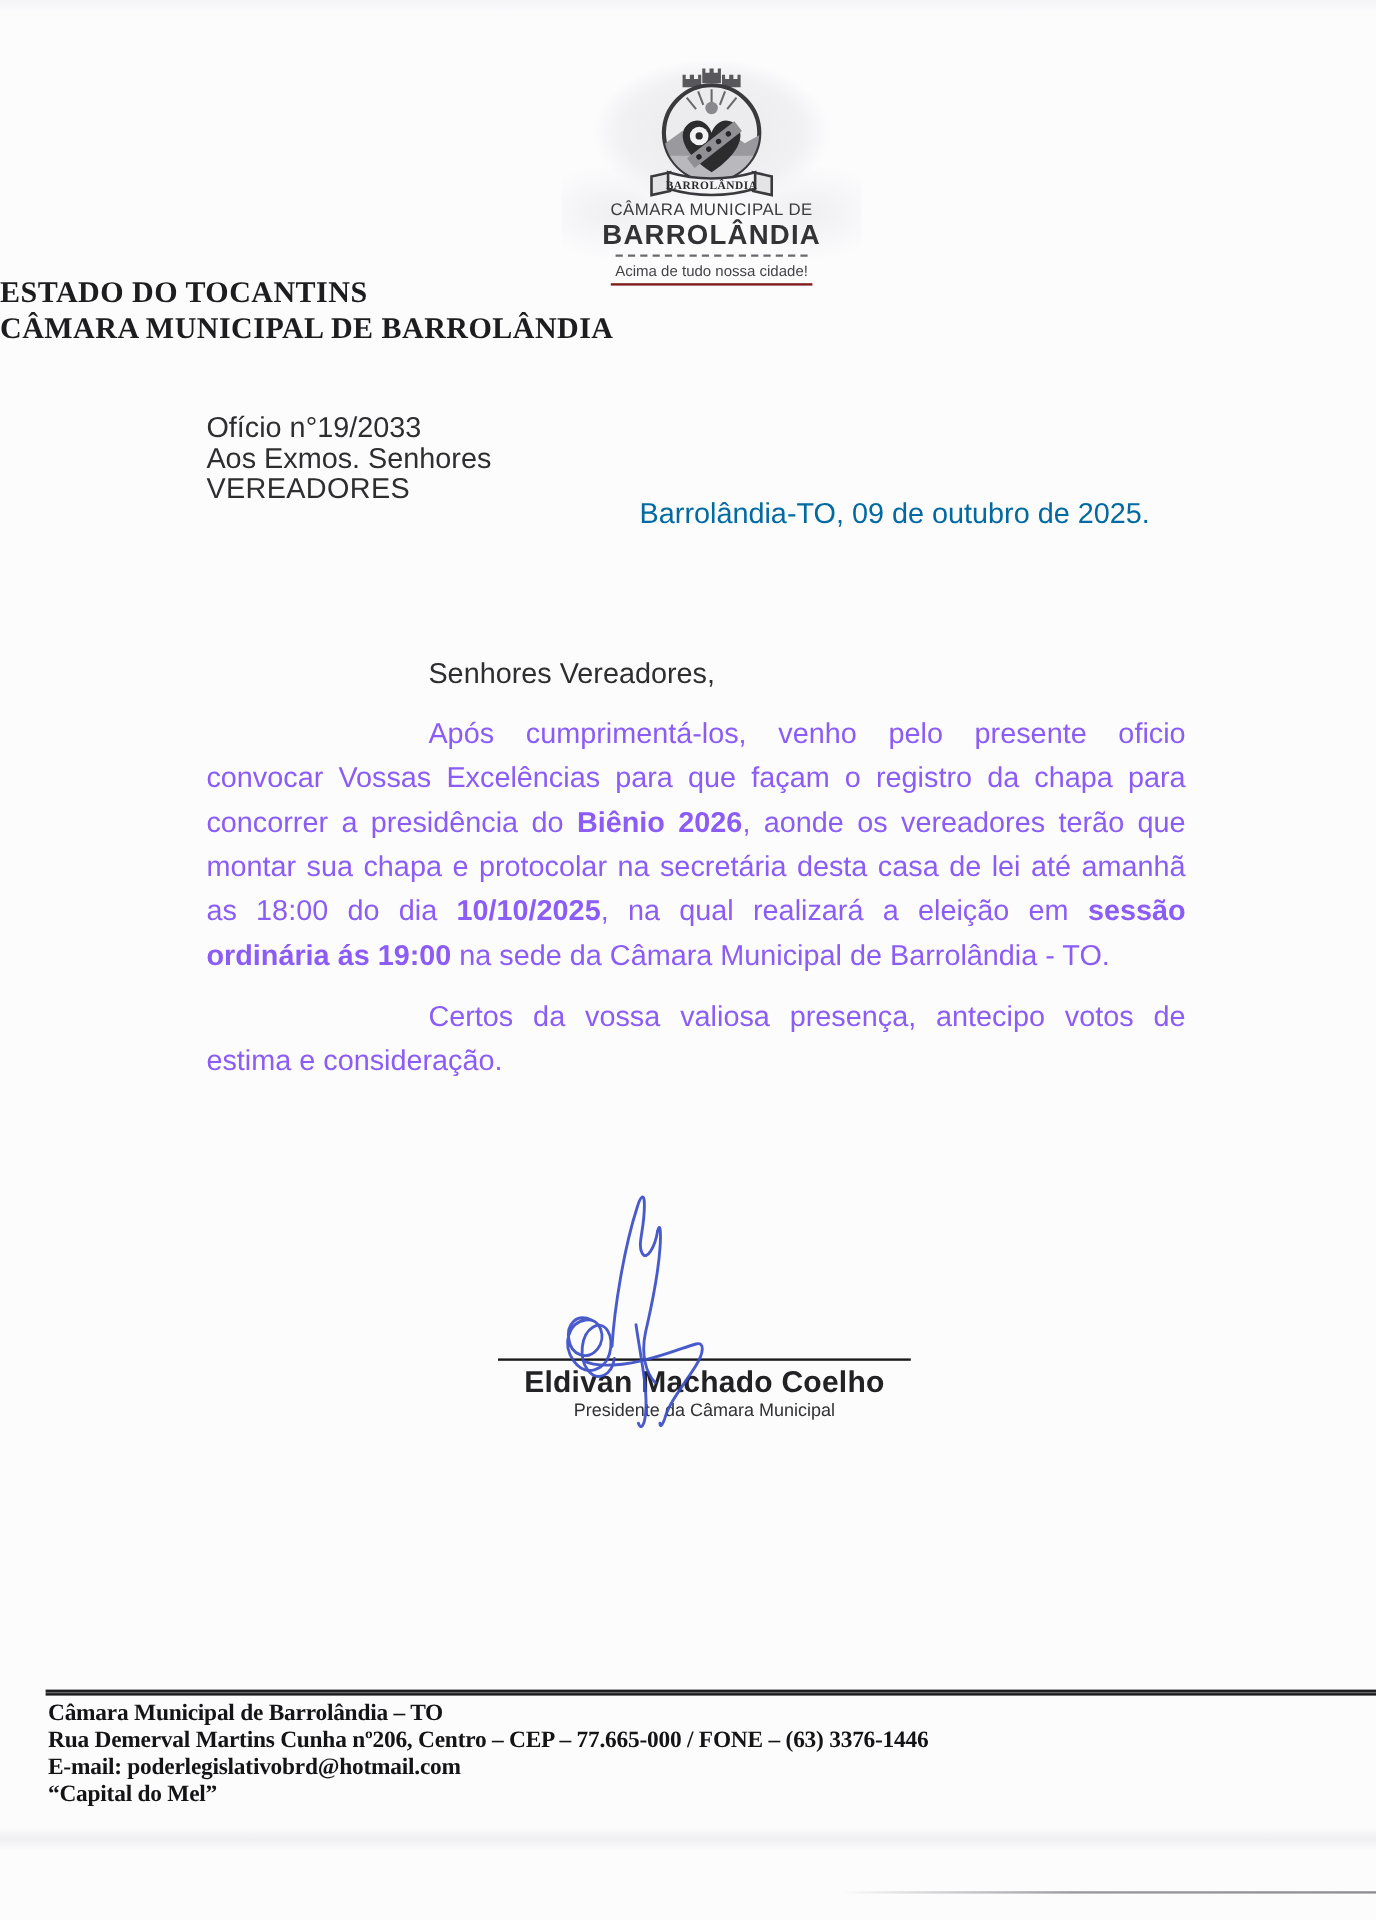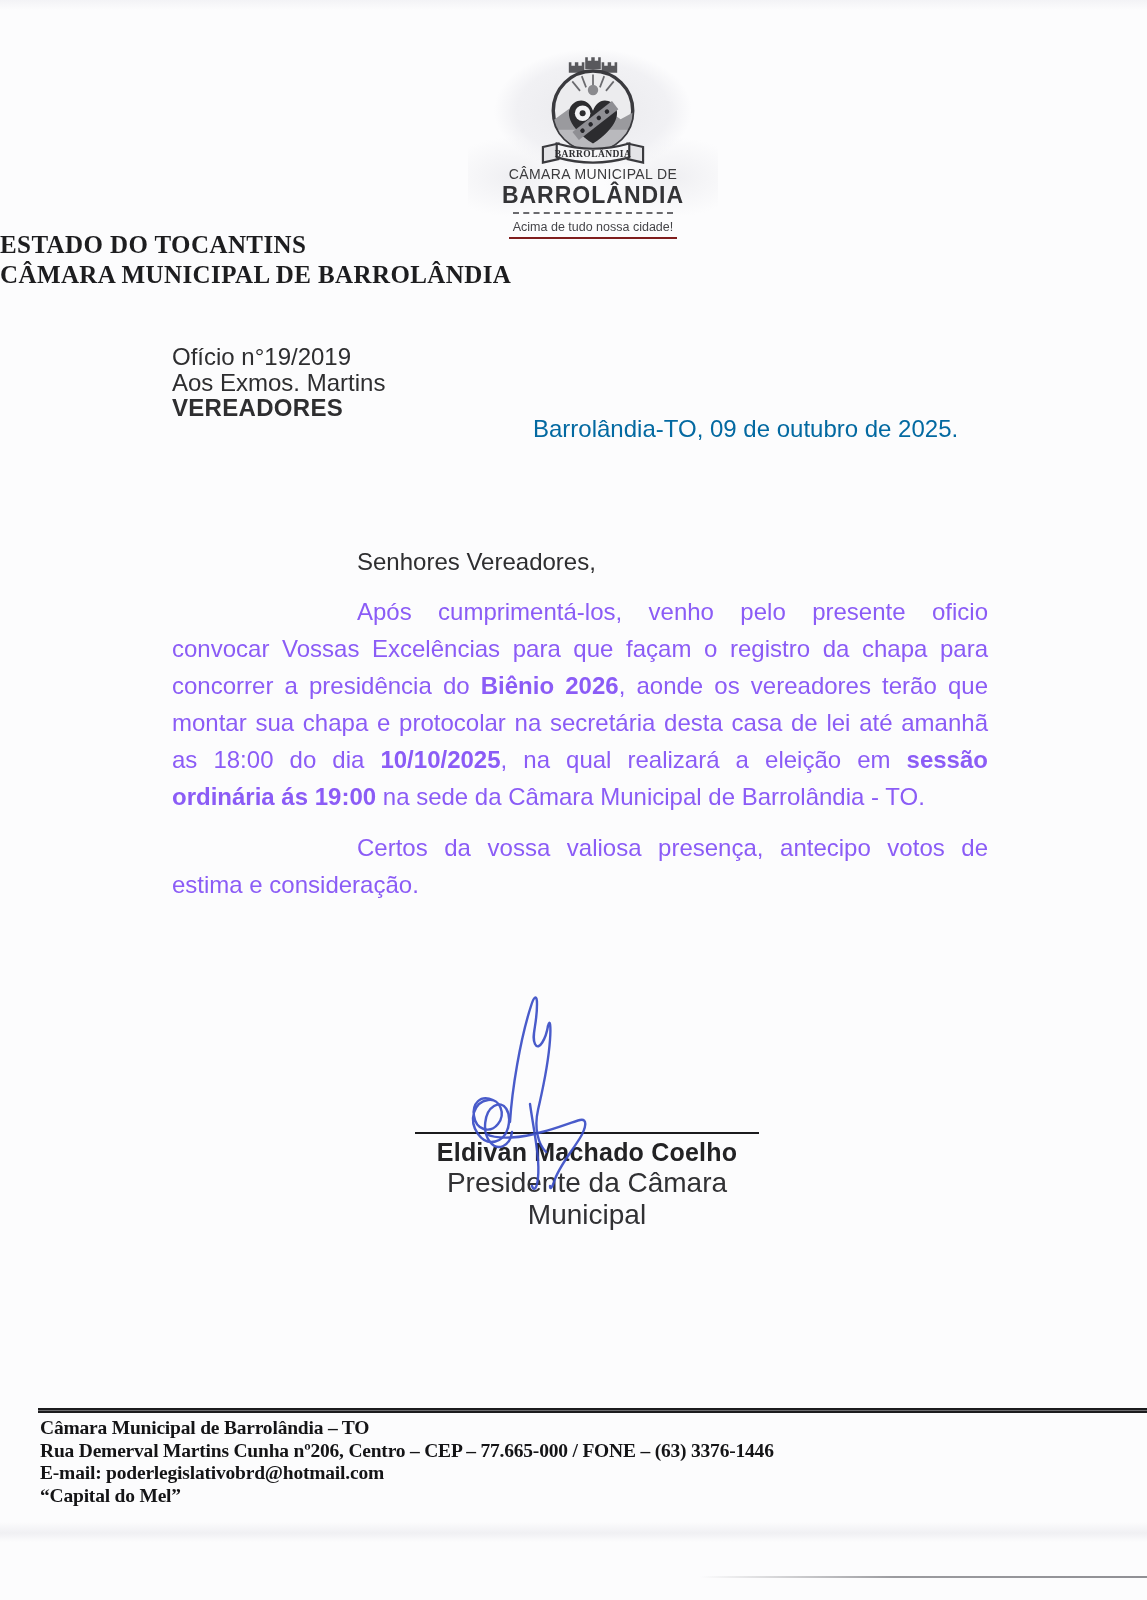--- a/index.html
+++ b/index.html
@@ -35,39 +35,39 @@
     border-bottom:2px solid #7f1d1d;padding:0 4px 3px 4px;}
   
   .doc-title{
     position:absolute;top:230px;left:0;width:100%;
     text-align:left;font-family:"Liberation Serif", serif;
     font-weight:700;font-size:25px;line-height:30px;color:#1d1d1f;
     letter-spacing:.4px;
   }
   
   .ref-block{position:absolute;left:172px;top:344px;font-size:24px;line-height:25.6px;color:#2e2e30;}
-  .ref-block .bold{font-weight:700;letter-spacing:.3px;}
+  .ref-block .bold{font-weight:400;letter-spacing:.3px;}
   
   .dateline{position:absolute;left:533px;top:415px;font-size:24px;color:#0369a1;}
   
   .salutation{position:absolute;left:172px;top:548px;font-size:24px;color:#2e2e30;padding-left:185px;}
   .body-par{
     position:absolute;left:172px;width:816px;margin:0;
     font-size:24px;line-height:37px;color:#8b5cf6;
     text-align:justify;text-indent:185px;
   }
   .par1{top:593px;}
   .par2{top:829px;}
   
   .sig-ink{position:absolute;left:438px;top:982px;z-index:3;pointer-events:none;}
   .sig-rule{position:absolute;left:415px;top:1132px;width:344px;height:2px;background:#1b1b1d;z-index:1;}
   .sig-name{position:absolute;left:400px;top:1138px;width:374px;text-align:center;
     font-size:25px;font-weight:700;color:#222224;letter-spacing:.2px;z-index:2;}
   .sig-title{position:absolute;left:400px;top:1167px;width:374px;text-align:center;
-    font-size:28px;color:#313134;z-index:2;}
+    font-size:15px;color:#313134;z-index:2;}
   
   .footer-rule{position:absolute;left:38px;right:0;top:1408px;height:5px;
     background:linear-gradient(#1c1c1e 30%, #6d6d70 50%, #1c1c1e 70%);}
   .footer{
     position:absolute;left:40px;top:1417px;width:1105px;text-align:left;
     font-family:"Liberation Serif", serif;font-weight:700;
     font-size:19.5px;line-height:22.5px;color:#141416;letter-spacing:-0.2px;
   }
   
   .scan-band-top{position:absolute;top:0;left:0;right:0;height:10px;
@@ -141,22 +141,22 @@
     <div class="org-dashes"></div>
     <div><span class="org-slogan">Acima de tudo nossa cidade!</span></div>
   </div>
 
   <div class="doc-title">
     <div>ESTADO DO TOCANTINS</div>
     <div>CÂMARA MUNICIPAL DE BARROLÂNDIA</div>
   </div>
 
   <div class="ref-block">
-    <div>Ofício n°19/2019</div>
-    <div>Aos Exmos. Martins</div>
+    <div>Ofício n°19/2033</div>
+    <div>Aos Exmos. Senhores</div>
     <div class="bold">VEREADORES</div>
   </div>
 
   <div class="dateline">Barrolândia-TO, 09 de outubro de 2025.</div>
 
   <div class="salutation">Senhores Vereadores,</div>
 
   <p class="body-par par1"><span>Após cumprimentá-los, venho pelo presente oficio convocar Vossas Excelências para que façam o registro da chapa para concorrer a presidência do </span><span style="font-weight: 700;">Biênio 2026</span><span>, aonde os vereadores terão que montar sua chapa e protocolar na secretária desta casa de lei até amanhã as 18:00 do dia </span><span style="font-weight: 700;">10/10/2025</span><span>, na qual realizará a eleição em </span><span style="font-weight: 700;">sessão ordinária ás 19:00</span><span> na sede da Câmara Municipal de Barrolândia - TO.</span></p>
 
   <p class="body-par par2">Certos da vossa valiosa presença, antecipo votos de estima e consideração.</p>

